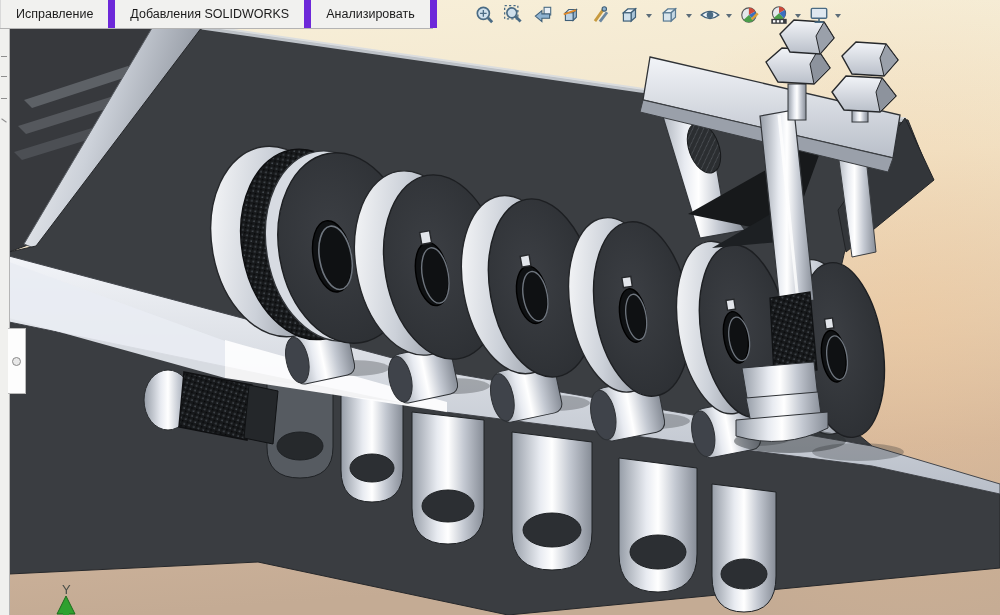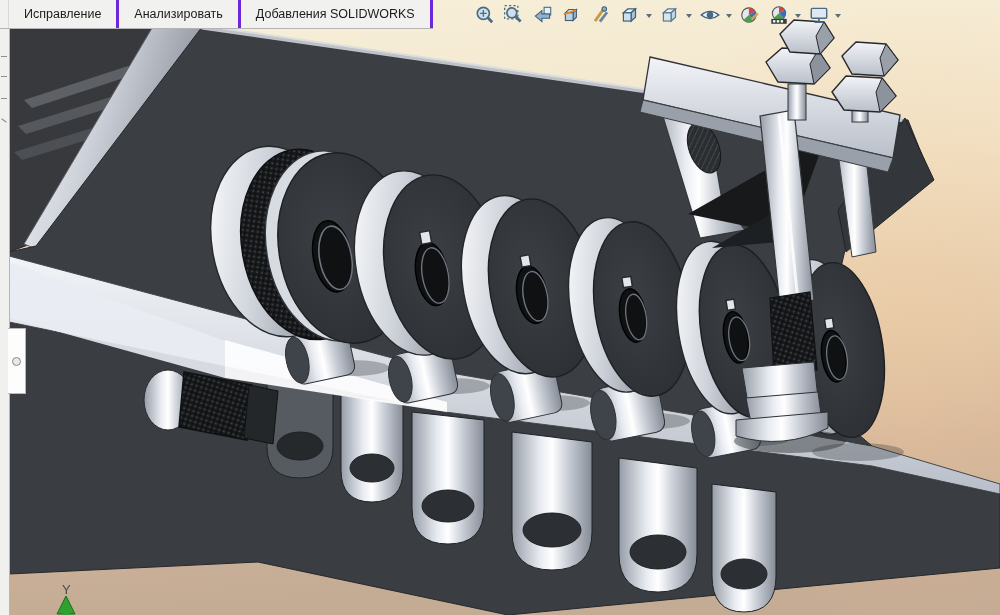--- a/index.html
+++ b/index.html
@@ -2,21 +2,21 @@
 <html><head>
 <meta charset="utf-8">
 <style>
   html,body{margin:0;padding:0;}
   body{font-family:"Liberation Sans", sans-serif; width:1000px; height:615px; overflow:hidden; background:#c4ab94;}
   .app{position:relative;width:1000px;height:615px;overflow:hidden;}
   svg.scene{position:absolute;left:0;top:0;width:1000px;height:615px;display:block;}
   
   .menubar{position:absolute;left:0;top:0;width:433px;height:28px;background:#f1f1ef;border-bottom:1px solid #b3b3b3;display:flex;align-items:stretch;z-index:30;}
   .menubar .lead{width:8px;border-right:1px solid #d9d9d9;}
-  .tab{display:flex;align-items:center;padding:0 15px;font-size:12.5px;color:#1b1b1b;border-right:3px solid #6d28d9;background:#f1f1ef;cursor:default;white-space:nowrap;}
+  .tab{display:flex;align-items:center;padding:0 15px;font-size:12.5px;color:#1b1b1b;border-right:7px solid #6d28d9;background:#f1f1ef;cursor:default;white-space:nowrap;}
   
   .hud{position:absolute;left:474px;top:2px;height:25px;display:flex;align-items:center;gap:7px;z-index:31;}
   .hud .ico{width:22px;height:22px;display:flex;align-items:center;justify-content:center;}
   .chev{width:0;height:0;border-left:3.5px solid transparent;border-right:3.5px solid transparent;border-top:4.5px solid #5d6d79;margin:2px 0 0 -2px;}
   
   .leftstrip{position:absolute;left:0;top:28px;width:9px;height:587px;background:#f0f0ee;border-right:1px solid #b5b5b5;z-index:20;}
   .leftstrip .mark{position:absolute;left:1px;width:6px;height:1px;background:#8f8f8f;}
   .lefttab{position:absolute;left:8px;top:328px;width:17px;height:64px;background:#fdfdfd;border:1px solid #b9b9b9;border-left:none;z-index:21;display:flex;align-items:center;justify-content:center;}
   .lefttab .dot{width:7px;height:7px;border-radius:50%;border:1px solid #8a8a8a;background:#e8e8e8;}
 </style>
@@ -230,22 +230,22 @@
     <g>
       <text x="62" y="594" font-size="13" fill="#4a4f49" font-family="Liberation Sans, sans-serif">Y</text>
       <polygon points="66,596 75,614 57,614" fill="#2fa12f" stroke="#1c6b1c" stroke-width="1"></polygon>
       <rect x="63" y="613" width="6" height="2" fill="#2fa12f"></rect>
     </g>
   </svg>
 
   <div class="menubar">
     <div class="lead"></div>
     <div class="tab">Исправление</div>
+    <div class="tab">Добавления SOLIDWORKS</div>
     <div class="tab">Анализировать</div>
-    <div class="tab">Добавления SOLIDWORKS</div>
   </div>
 
   <div class="hud">
     <div class="ico">
       <svg width="22" height="22" viewBox="0 0 20 20">
           <circle cx="8.5" cy="8.5" r="5.5" fill="#cfe0ec" stroke="#4a6b84" stroke-width="1.5"></circle>
           <path d="M8.5,5.5 V11.5 M5.5,8.5 H11.5" stroke="#4a6b84" stroke-width="1.2"></path>
           <line x1="12.6" y1="12.6" x2="16.5" y2="16.5" stroke="#4a6b84" stroke-width="2.6"></line>
         </svg>
     </div>

